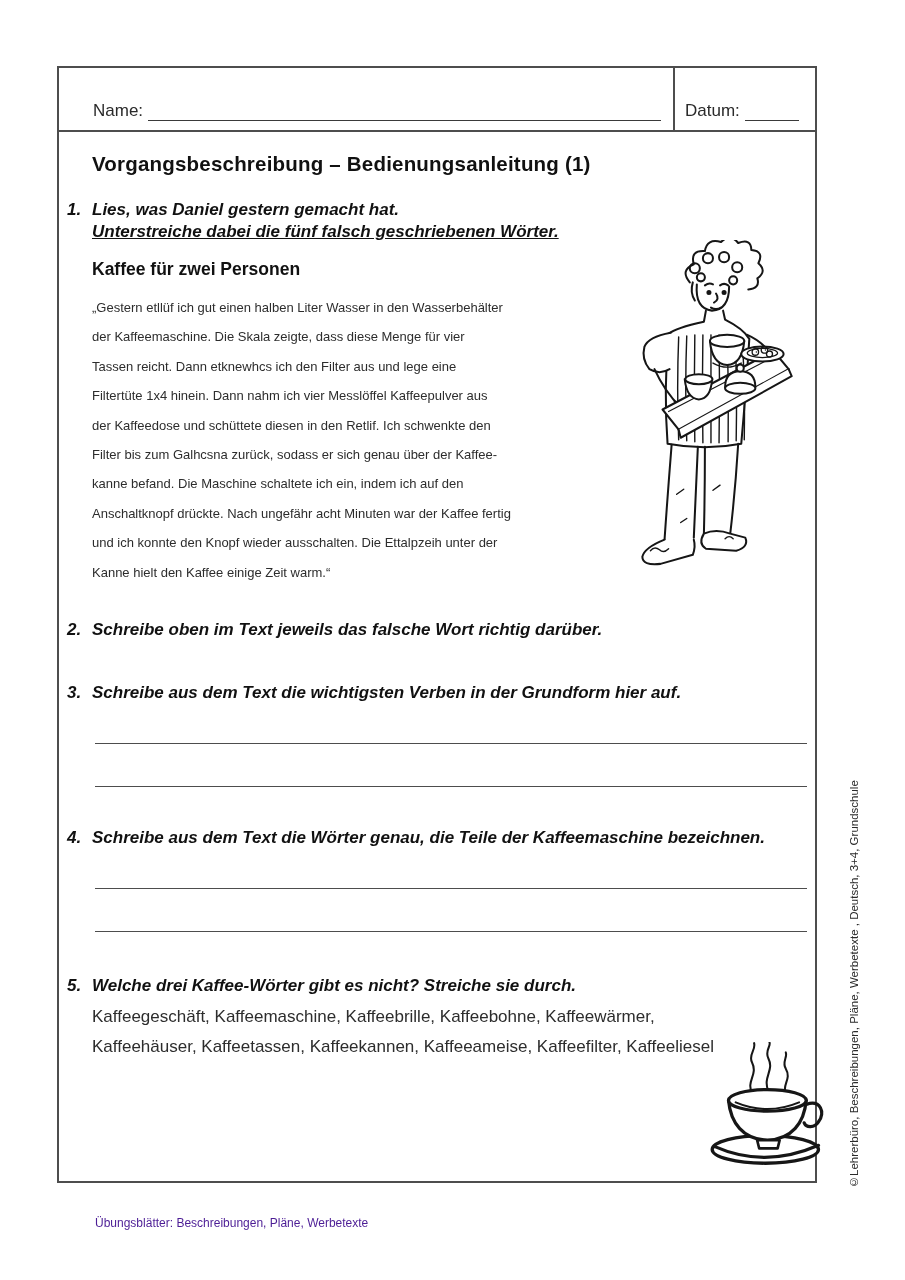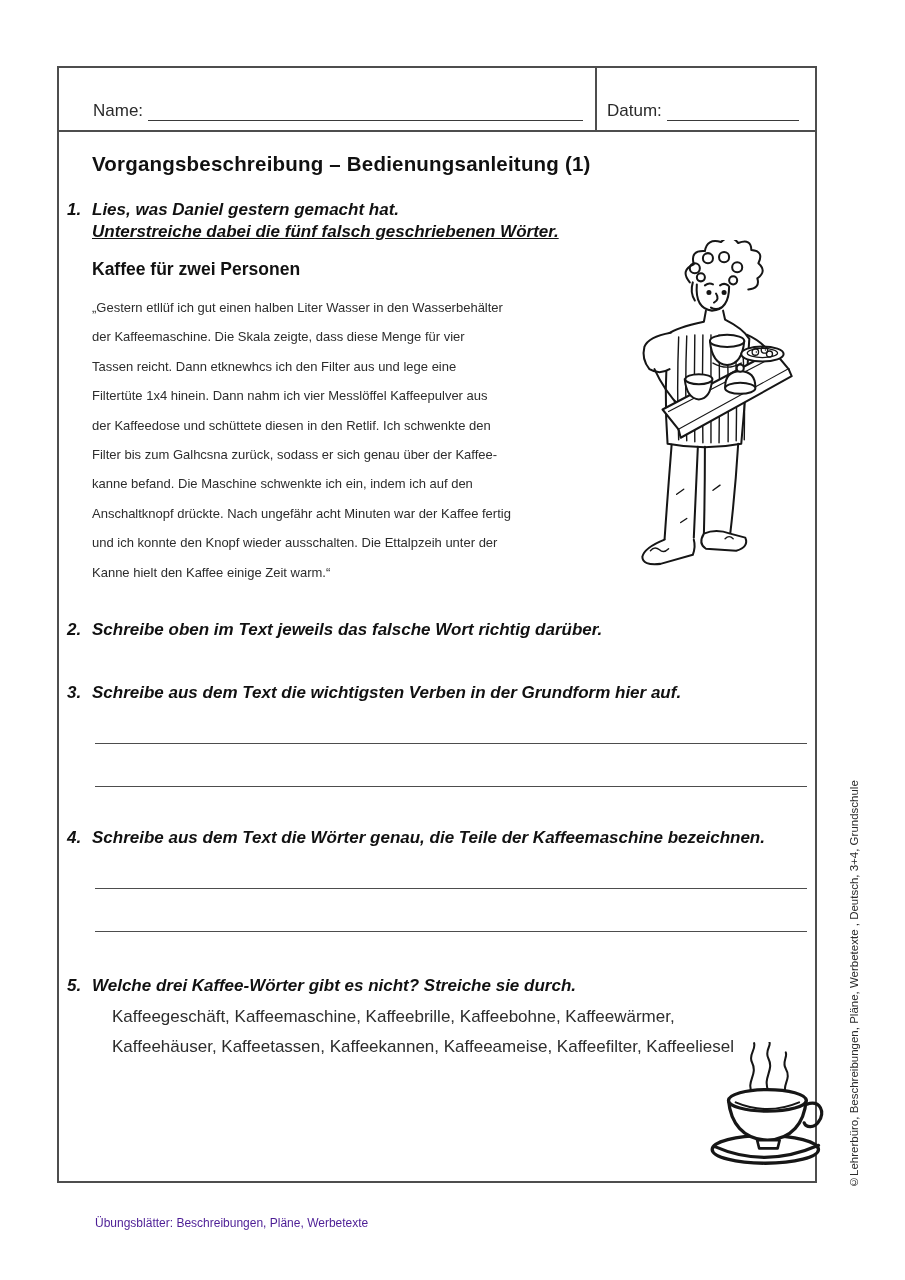--- a/index.html
+++ b/index.html
@@ -7,37 +7,37 @@
     width:905px;height:1280px;position:relative;background:#ffffff;
     font-family:"Liberation Sans",sans-serif;color:#1a1a1a;overflow:hidden;
   }
   .sheet{
     position:absolute;left:57px;top:66px;width:760px;height:1117px;
     border:2px solid #4d4d4d;box-sizing:border-box;background:#fff;
   }
   
   .hdr{position:absolute;left:0;top:0;width:100%;height:64px;
        border-bottom:2px solid #4d4d4d;display:flex;box-sizing:border-box;}
-  .hdr-cell-name{width:538px;border-right:2px solid #4d4d4d;display:flex;
+  .hdr-cell-name{width:616px;border-right:2px solid #4d4d4d;display:flex;
        align-items:flex-end;padding:0 12px 9px 34px;box-sizing:border-box;}
   .hdr-cell-date{flex:1;display:flex;align-items:flex-end;
        padding:0 16px 9px 10px;box-sizing:border-box;justify-content:space-between;}
   .hdr-label{font-size:17px;color:#2a2a2a;}
   .fill-line{flex:1;border-bottom:1.5px solid #3a3a3a;margin-left:5px;height:3px;}
   
   .title{position:absolute;left:33px;top:84px;font-size:20.5px;font-weight:bold;
          letter-spacing:.2px;color:#111;}
   
   .task{position:absolute;left:8px;display:flex;font-weight:bold;font-style:italic;
         font-size:17px;color:#111;line-height:22px;}
   .task .num{width:25px;flex:none;}
   .story-title{position:absolute;left:33px;top:191px;font-size:17.5px;font-weight:bold;color:#111;}
   .story{position:absolute;left:33px;top:225px;width:568px;font-size:13px;
          line-height:29.4px;color:#2d2d2d;}
-  .words{position:absolute;left:33px;font-size:17px;color:#2d2d2d;line-height:30px;margin-left:20px;}
+  .words{position:absolute;left:33px;font-size:17px;color:#2d2d2d;line-height:30px;}
   
   .wline{position:absolute;left:36px;width:712px;height:0;border-top:1.4px solid #4d4d4d;}
   
   .boy-ill{position:absolute;left:575px;top:172px;width:162px;height:338px;}
   .cup-ill{position:absolute;left:645px;top:974px;width:138px;height:128px;}
   
   .footer{position:absolute;left:95px;top:1216px;font-size:12px;color:#4c1d95;}
   .copyright{position:absolute;left:848px;top:748px;height:440px;width:20px;
              font-size:11.5px;color:#2a2a2a;white-space:nowrap;
              writing-mode:vertical-rl;transform:rotate(180deg);}
@@ -70,21 +70,21 @@
   </div>
 
   <div class="story-title">Kaffee für zwei Personen</div>
   <div class="story">
     <div>„Gestern etllüf ich gut einen halben Liter Wasser in den Wasserbehälter</div>
     <div>der Kaffeemaschine. Die Skala zeigte, dass diese Menge für vier</div>
     <div>Tassen reicht. Dann etknewhcs ich den Filter aus und lege eine</div>
     <div>Filtertüte 1x4 hinein. Dann nahm ich vier Messlöffel Kaffeepulver aus</div>
     <div>der Kaffeedose und schüttete diesen in den Retlif. Ich schwenkte den</div>
     <div>Filter bis zum Galhcsna zurück, sodass er sich genau über der Kaffee-</div>
-    <div>kanne befand. Die Maschine schwenkte ich ein, indem ich auf den</div>
+    <div>kanne befand. Die Maschine schaltete ich ein, indem ich auf den</div>
     <div>Anschaltknopf drückte. Nach ungefähr acht Minuten war der Kaffee fertig</div>
     <div>und ich konnte den Knopf wieder ausschalten. Die Ettalpzeih unter der</div>
     <div>Kanne hielt den Kaffee einige Zeit warm.“</div>
   </div>
 
   <div class="boy-ill">
     <svg viewBox="0 0 160 335" width="162" height="338" fill="none" stroke="#161616" stroke-width="2" stroke-linecap="round" stroke-linejoin="round">
 
       <path d="M55,42 q-10,-12 4,-18 q-4,-14 11,-13 q2,-13 16,-9 q9,-9 17,1 q13,-5 13,7 q13,1 7,13 q9,8 -1,15 q3,10 -9,11" fill="#fff"></path>
       <circle cx="60" cy="28" r="5"></circle>

